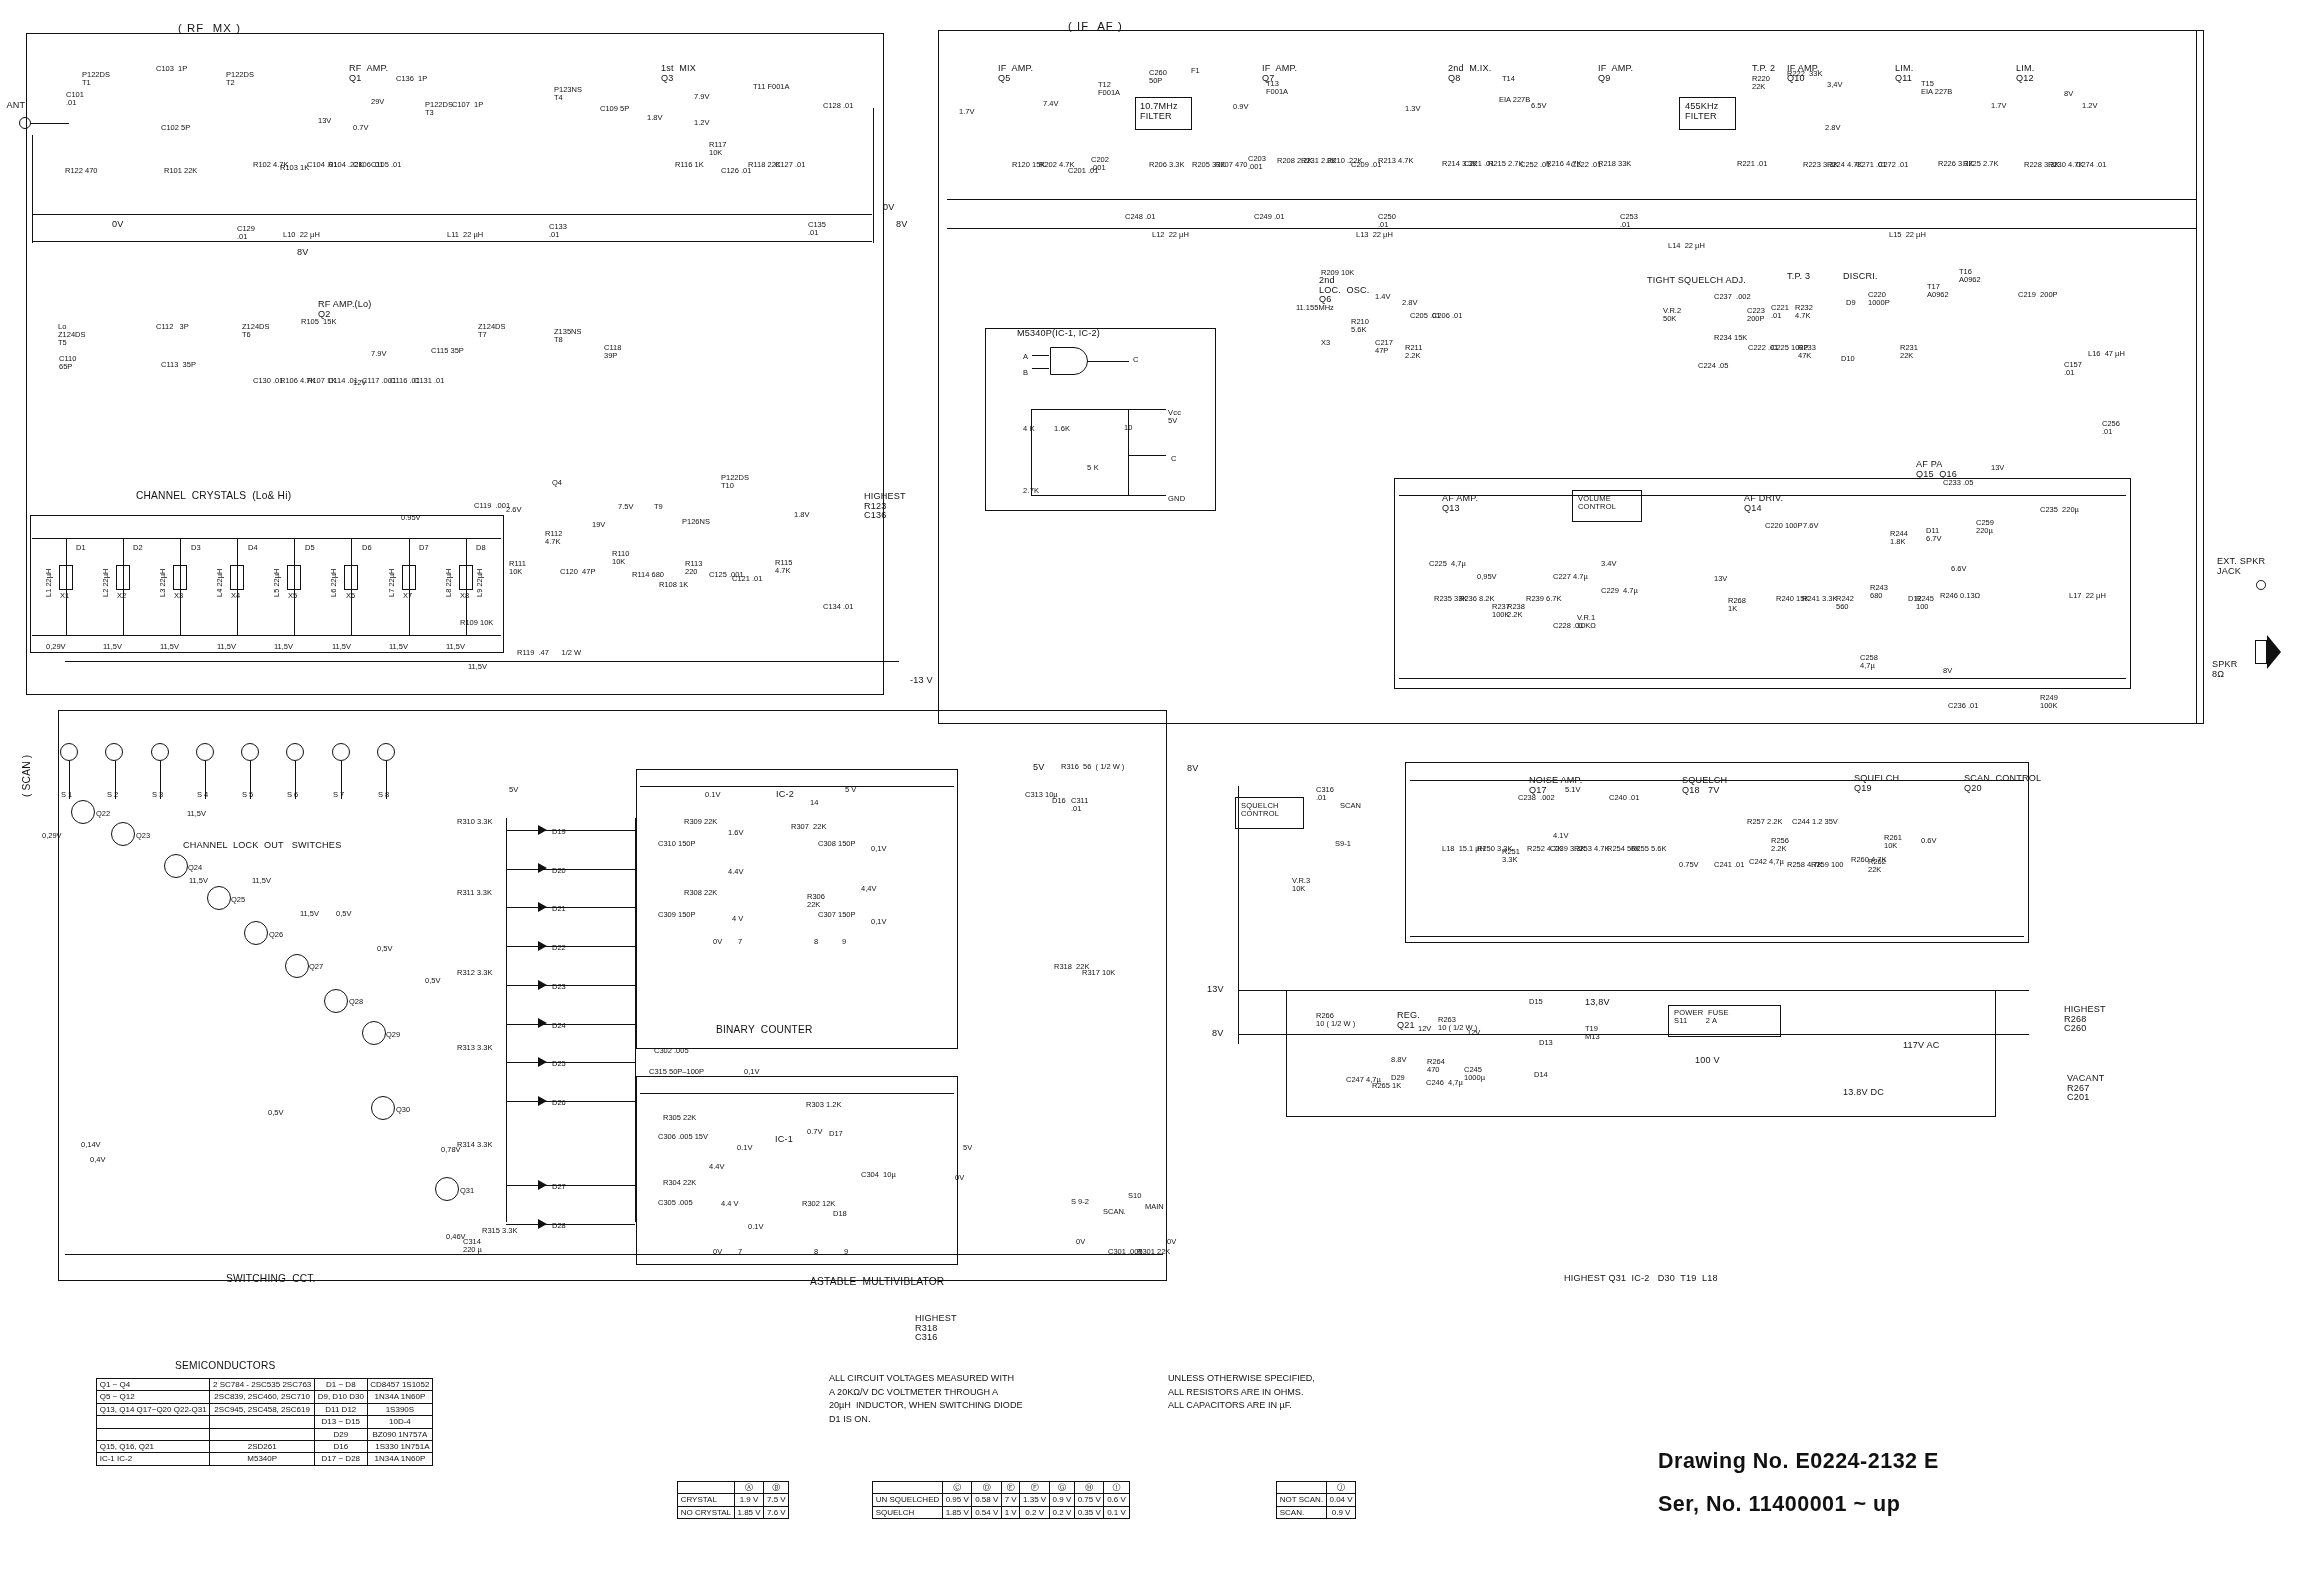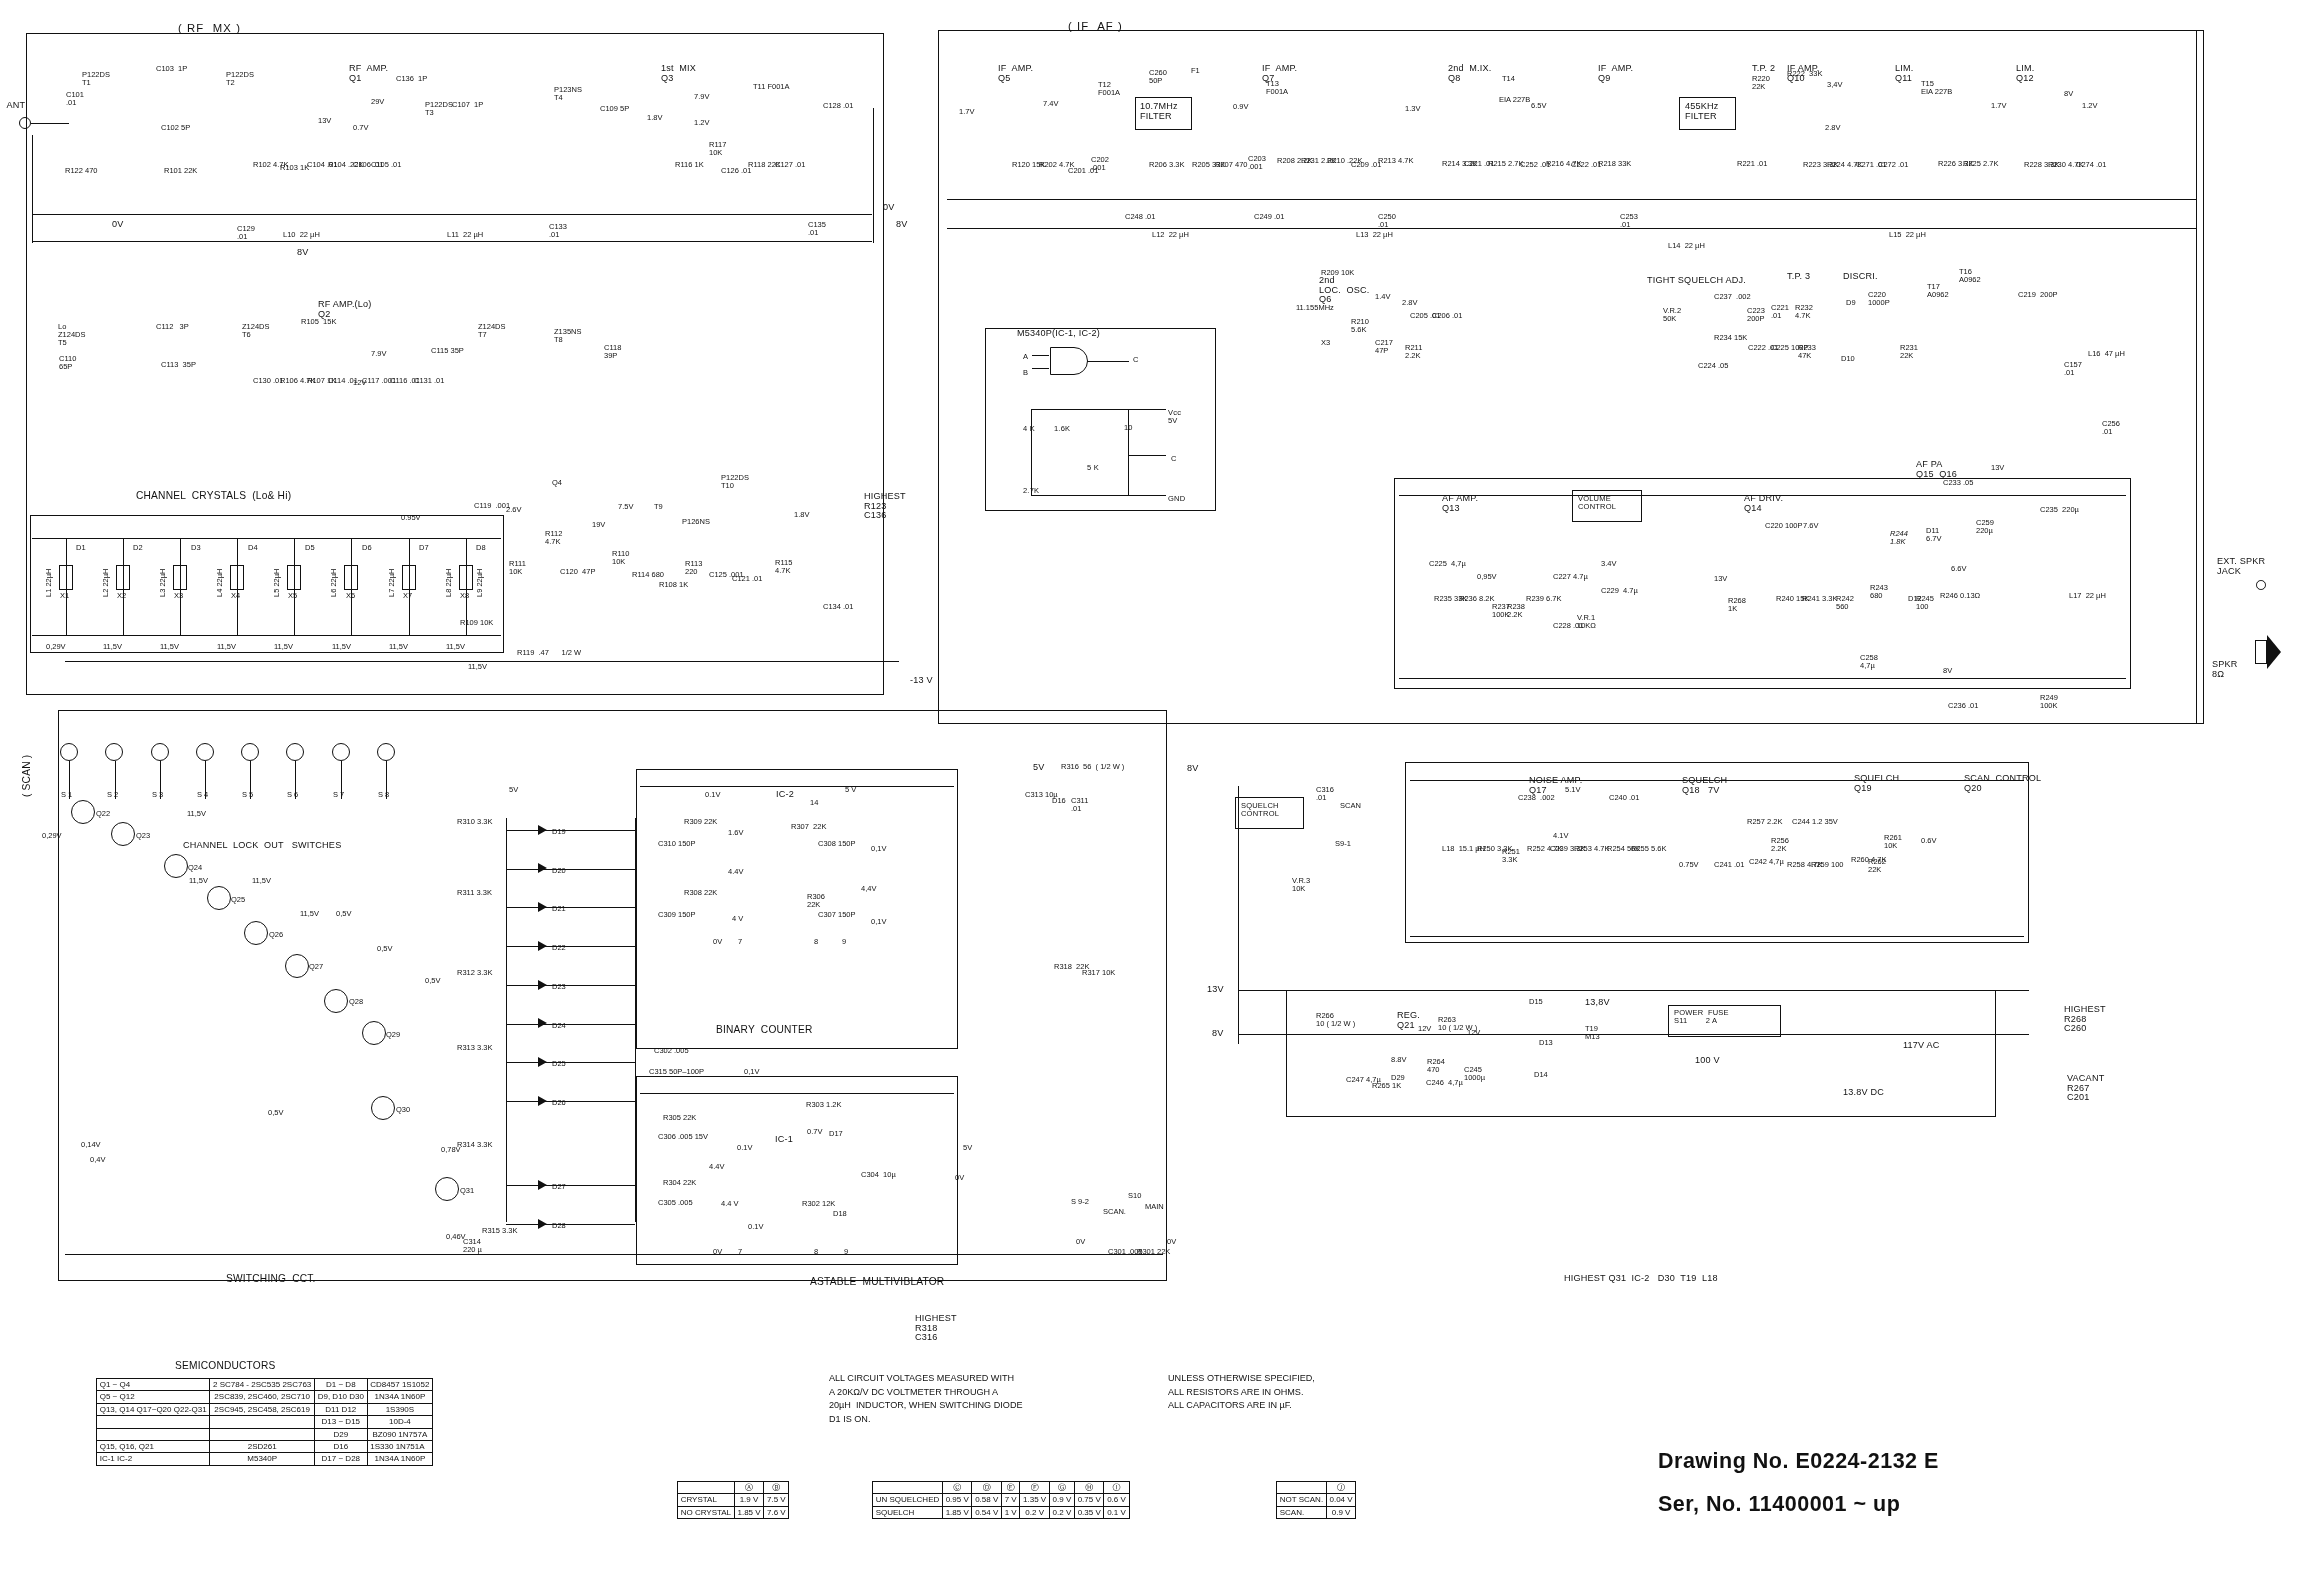--- a/index.html
+++ b/index.html
@@ -456,21 +456,21 @@
 22K</div>
       <div class="comp" style="left: 1698px; top: 362px;">C224 .05</div>
       <div class="comp" style="left: 2064px; top: 361px;">C157
 .01</div>
       <div class="comp" style="left: 2102px; top: 420px;">C256
 .01</div>
       <div class="comp" style="left: 1943px; top: 479px;">C233 .05</div>
       <div class="comp" style="left: 1991px; top: 464px;">13V</div>
       <div class="comp" style="left: 1765px; top: 522px;">C220 100P</div>
       <div class="comp" style="left: 1803px; top: 522px;">7.6V</div>
-      <div class="comp" style="left: 1890px; top: 530px; font-style: italic;">R244
+      <div class="comp" style="left: 1890px; top: 530px;">R244
 1.8K</div>
       <div class="comp" style="left: 1926px; top: 527px;">D11
 6.7V</div>
       <div class="comp" style="left: 1976px; top: 519px;">C259
 220µ</div>
       <div class="comp" style="left: 2040px; top: 506px;">C235  220µ</div>
       <div class="comp" style="left: 1776px; top: 595px;">R240 15K</div>
       <div class="comp" style="left: 1802px; top: 595px;">R241 3.3K</div>
       <div class="comp" style="left: 1836px; top: 595px;">R242
 560</div>
@@ -833,21 +833,21 @@
         <tr>
           <td></td>
           <td style="text-align: center;"></td>
           <td style="text-align: center;">D29</td>
           <td style="text-align: center;">BZ090  1N757A</td>
         </tr>
         <tr>
           <td>Q15, Q16, Q21</td>
           <td style="text-align: center;">2SD261</td>
           <td style="text-align: center;">D16</td>
-          <td style="text-align: left; border-radius: 6px;">1S330  1N751A</td>
+          <td style="text-align: right; border-radius: 6px;">1S330  1N751A</td>
         </tr>
         <tr>
           <td>IC-1  IC-2</td>
           <td style="text-align: center;">M5340P</td>
           <td style="text-align: center;">D17 ~ D28</td>
           <td style="text-align: center;">1N34A  1N60P</td>
         </tr>
       </tbody>
   </table>
 

